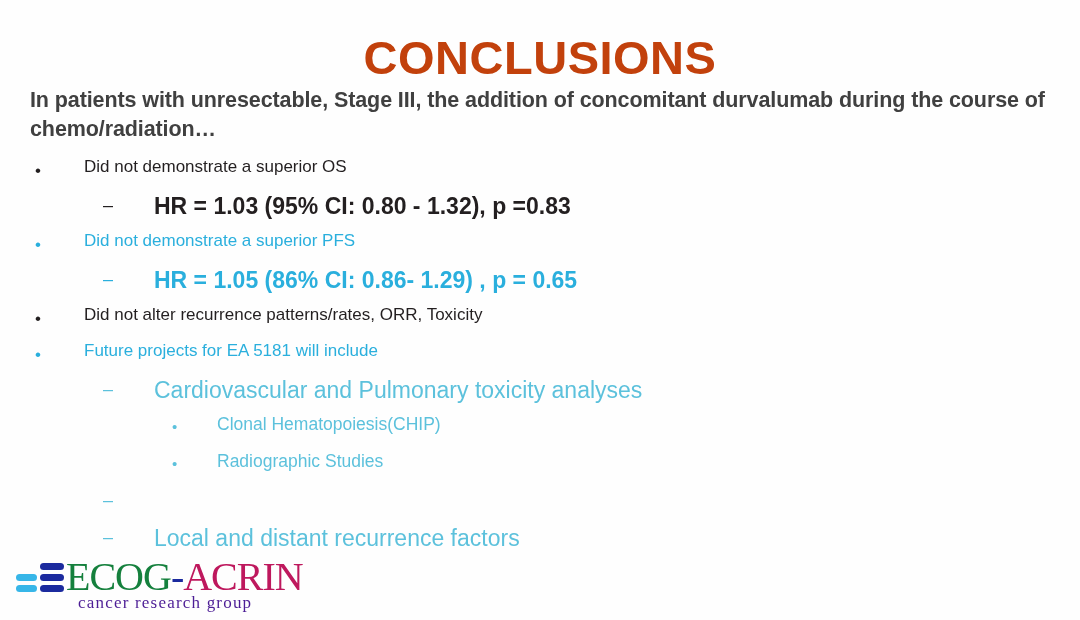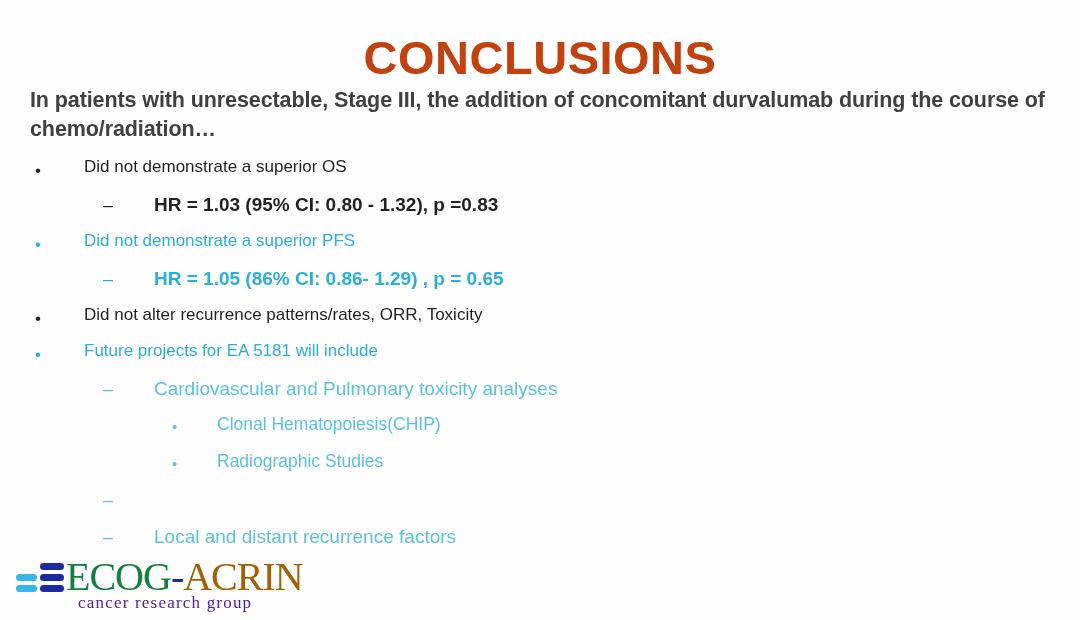--- a/index.html
+++ b/index.html
@@ -77,21 +77,21 @@
     line-height: 1;
   }
 
   
   .lvl1 .marker { left: 35px; font-size: 17px; top: 4px; }
   .lvl1 .rtext  { left: 84px; font-size: 17px; }
 
   
   .lvl2 { height: 37px; }
   .lvl2 .marker { left: 103px; font-size: 18px; top: 1px; }
-  .lvl2 .rtext  { left: 154px; font-size: 19px; }
+  .lvl2 .rtext  { left: 154px; font-size: 23px; }
 
   
   .lvl3 { height: 37px; }
   .lvl3 .marker { left: 172px; font-size: 15px; top: 3px; }
   .lvl3 .rtext  { left: 217px; font-size: 17.5px; }
 
   .c-dark  { color: #231f20; }
   .c-blue  { color: #2aafdd; }
   .c-blue2 { color: #5cc1dc; }
   .c-bold  { font-weight: bold; }
@@ -129,21 +129,21 @@
     left: 50px;
     top: -7px;
     font-family: "Liberation Serif", serif;
     font-size: 40px;
     font-weight: normal;
     letter-spacing: -1px;
     white-space: nowrap;
   }
   .logo-ecog { color: #15803d; }
   .logo-dash { color: #1b2a9e; }
-  .logo-acrin { color: #a16207; }
+  .logo-acrin { color: #be185d; }
 
   .logo-tagline {
     position: absolute;
     left: 62px;
     top: 33px;
     font-family: "Liberation Serif", serif;
     font-size: 17px;
     letter-spacing: 1.2px;
     color: #4c1d95;
     white-space: nowrap;

